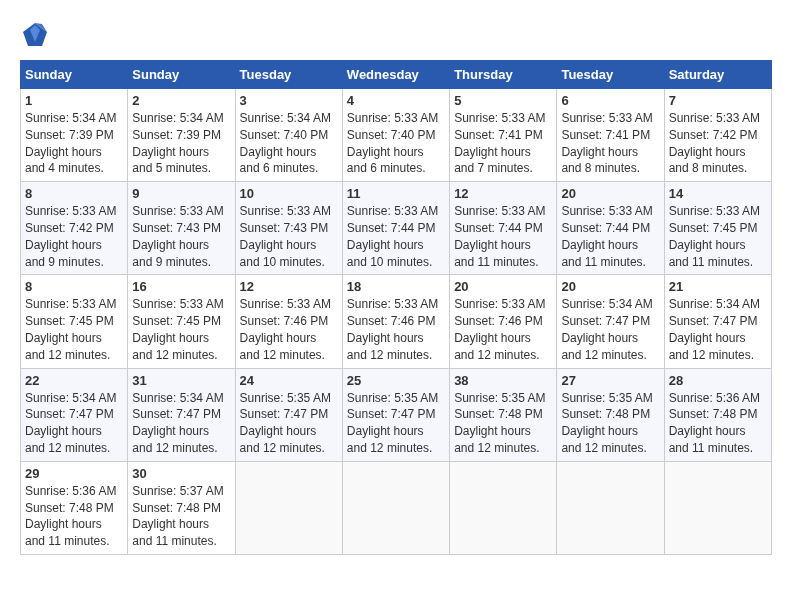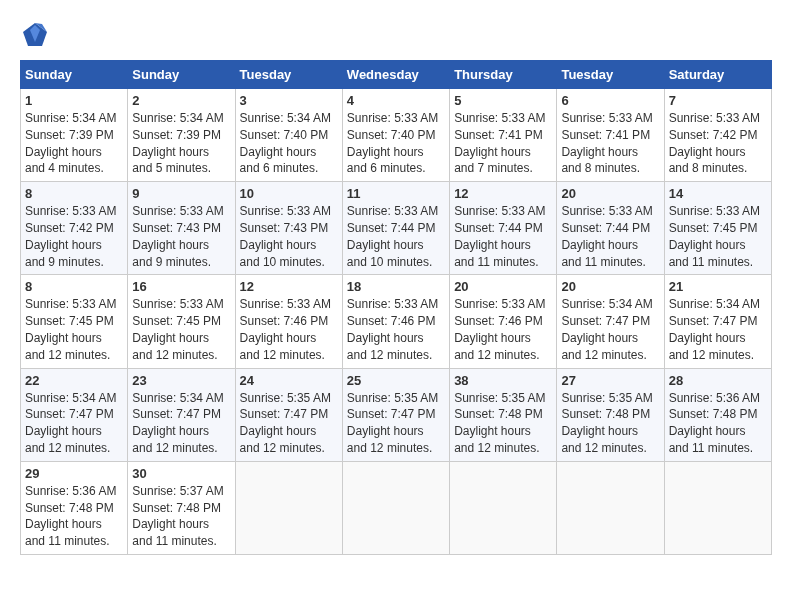--- a/index.html
+++ b/index.html
@@ -304,21 +304,21 @@
       <tr>
         <td>
         <span class="day-num">22</span>
         <div class="day-info">
           Sunrise: 5:34 AM<br>
           Sunset: 7:47 PM<br>
           Daylight hours<br>and 12 minutes.
         </div>
         </td>
         <td>
-        <span class="day-num">23</span>
+        <span class="day-num">31</span>
         <div class="day-info">
           Sunrise: 5:34 AM<br>
           Sunset: 7:47 PM<br>
           Daylight hours<br>and 12 minutes.
         </div>
         </td>
         <td>
         <span class="day-num">24</span>
         <div class="day-info">
           Sunrise: 5:35 AM<br>

